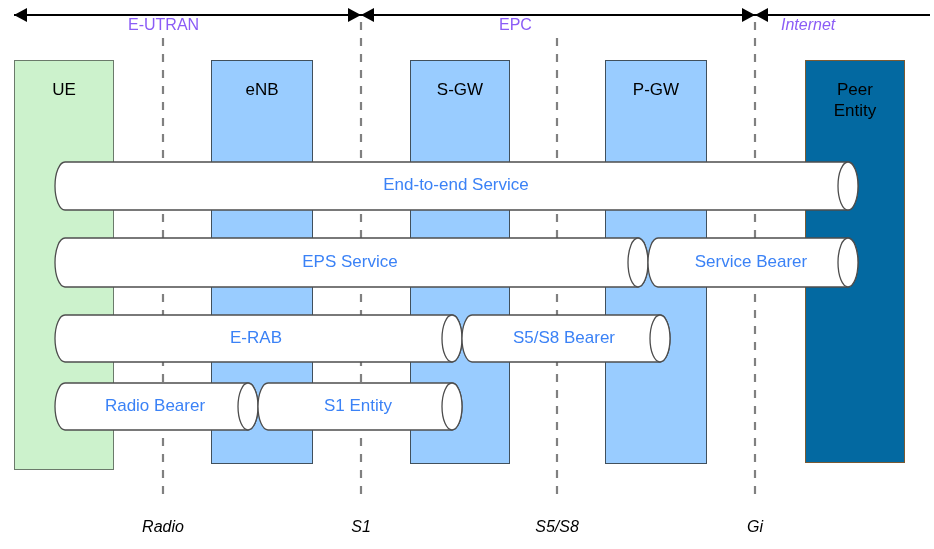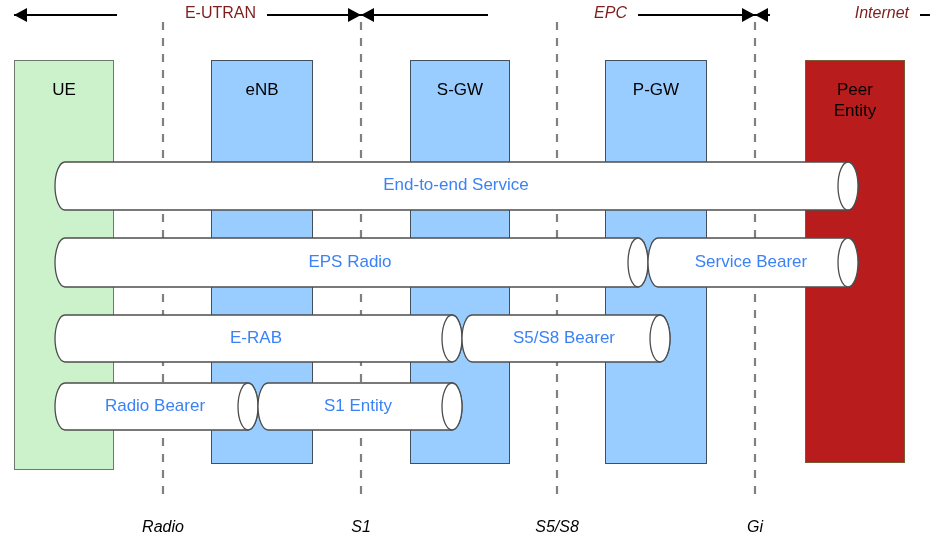--- a/index.html
+++ b/index.html
@@ -33,40 +33,41 @@
     justify-content: center;
     padding-top: 18px;
     font-size: 17px;
     color: #000;
     line-height: 1.25;
     text-align: center;
     z-index: 1;
   }
   .node-box.green { background: #ccf2cc; border-color: #6b7a6b; }
   .node-box.blue  { background: #99ccff; border-color: #41505c; }
-  .node-box.orange{ background: #b91c1c; border-color: #7a5a33; justify-content: center; }
+  .node-box.orange{ background: #0369a1; border-color: #7a5a33; justify-content: center; }
 
   .pipe-label {
     position: absolute;
     z-index: 4;
     font-size: 17px;
     color: #3b82f6;
     white-space: nowrap;
     text-align: center;
     pointer-events: none;
   }
   .section-label {
     position: absolute;
     z-index: 5;
     font-size: 16px;
-    color: #7f1d1d;
+    color: #8b5cf6;
     background: #ffffff;
     padding: 0 5px;
     white-space: nowrap;
-    text-align: right;
+    text-align: left;
+    margin-top: 12px;
   }
   .iface-label {
     position: absolute;
     z-index: 5;
     font-size: 16px;
     color: #000;
     white-space: nowrap;
     text-align: center;
     font-style: italic;
   }
@@ -135,28 +136,28 @@
         <ellipse cx="248" cy="406.5" rx="10" ry="23.5" fill="#ffffff" stroke="#4d4d4d" stroke-width="1.3"></ellipse>
       </g>
       <g>
         <path d="M 268 383 L 452 383 A 10 23.5 0 0 1 452 430 L 268 430 A 10 23.5 0 0 1 268 383 Z" fill="#ffffff" stroke="#4d4d4d" stroke-width="1.3" stroke-linejoin="round"></path>
         <ellipse cx="452" cy="406.5" rx="10" ry="23.5" fill="#ffffff" stroke="#4d4d4d" stroke-width="1.3"></ellipse>
       </g>
     </svg>
 
   <div id="labels-layer">
       <div class="pipe-label" style="left: 306px; top: 175px; width: 300px;">End-to-end Service</div>
-      <div class="pipe-label" style="left: 200px; top: 251.5px; width: 300px;">EPS Radio</div>
+      <div class="pipe-label" style="left: 200px; top: 251.5px; width: 300px;">EPS Service</div>
       <div class="pipe-label" style="left: 601px; top: 251.5px; width: 300px;">Service Bearer</div>
       <div class="pipe-label" style="left: 106px; top: 327.5px; width: 300px;">E-RAB</div>
       <div class="pipe-label" style="left: 414px; top: 327.5px; width: 300px;">S5/S8 Bearer</div>
       <div class="pipe-label" style="left: 5px; top: 395.5px; width: 300px;">Radio Bearer</div>
       <div class="pipe-label" style="left: 208px; top: 395.5px; width: 300px;">S1 Entity</div>
       <div class="section-label" style="left: 117px; top: 4px; width: 140px;"><span style="background:#fff;padding:0 6px;">E-UTRAN</span></div>
-      <div class="section-label" style="left: 488px; top: 4px; width: 140px;"><span style="background:#fff;padding:0 6px;font-style:italic;">EPC</span></div>
+      <div class="section-label" style="left: 488px; top: 4px; width: 140px;"><span style="background:#fff;padding:0 6px;">EPC</span></div>
       <div class="section-label" style="left: 770px; top: 4px; width: 140px; font-style: italic;"><span style="background:#fff;padding:0 6px;">Internet</span></div>
       <div class="iface-label" style="left: 103px; top: 518px; width: 120px;">Radio</div>
       <div class="iface-label" style="left: 301px; top: 518px; width: 120px;">S1</div>
       <div class="iface-label" style="left: 497px; top: 518px; width: 120px;">S5/S8</div>
       <div class="iface-label" style="left: 695px; top: 518px; width: 120px;">Gi</div>
     </div>
 
 </div>
 
 </body></html>

